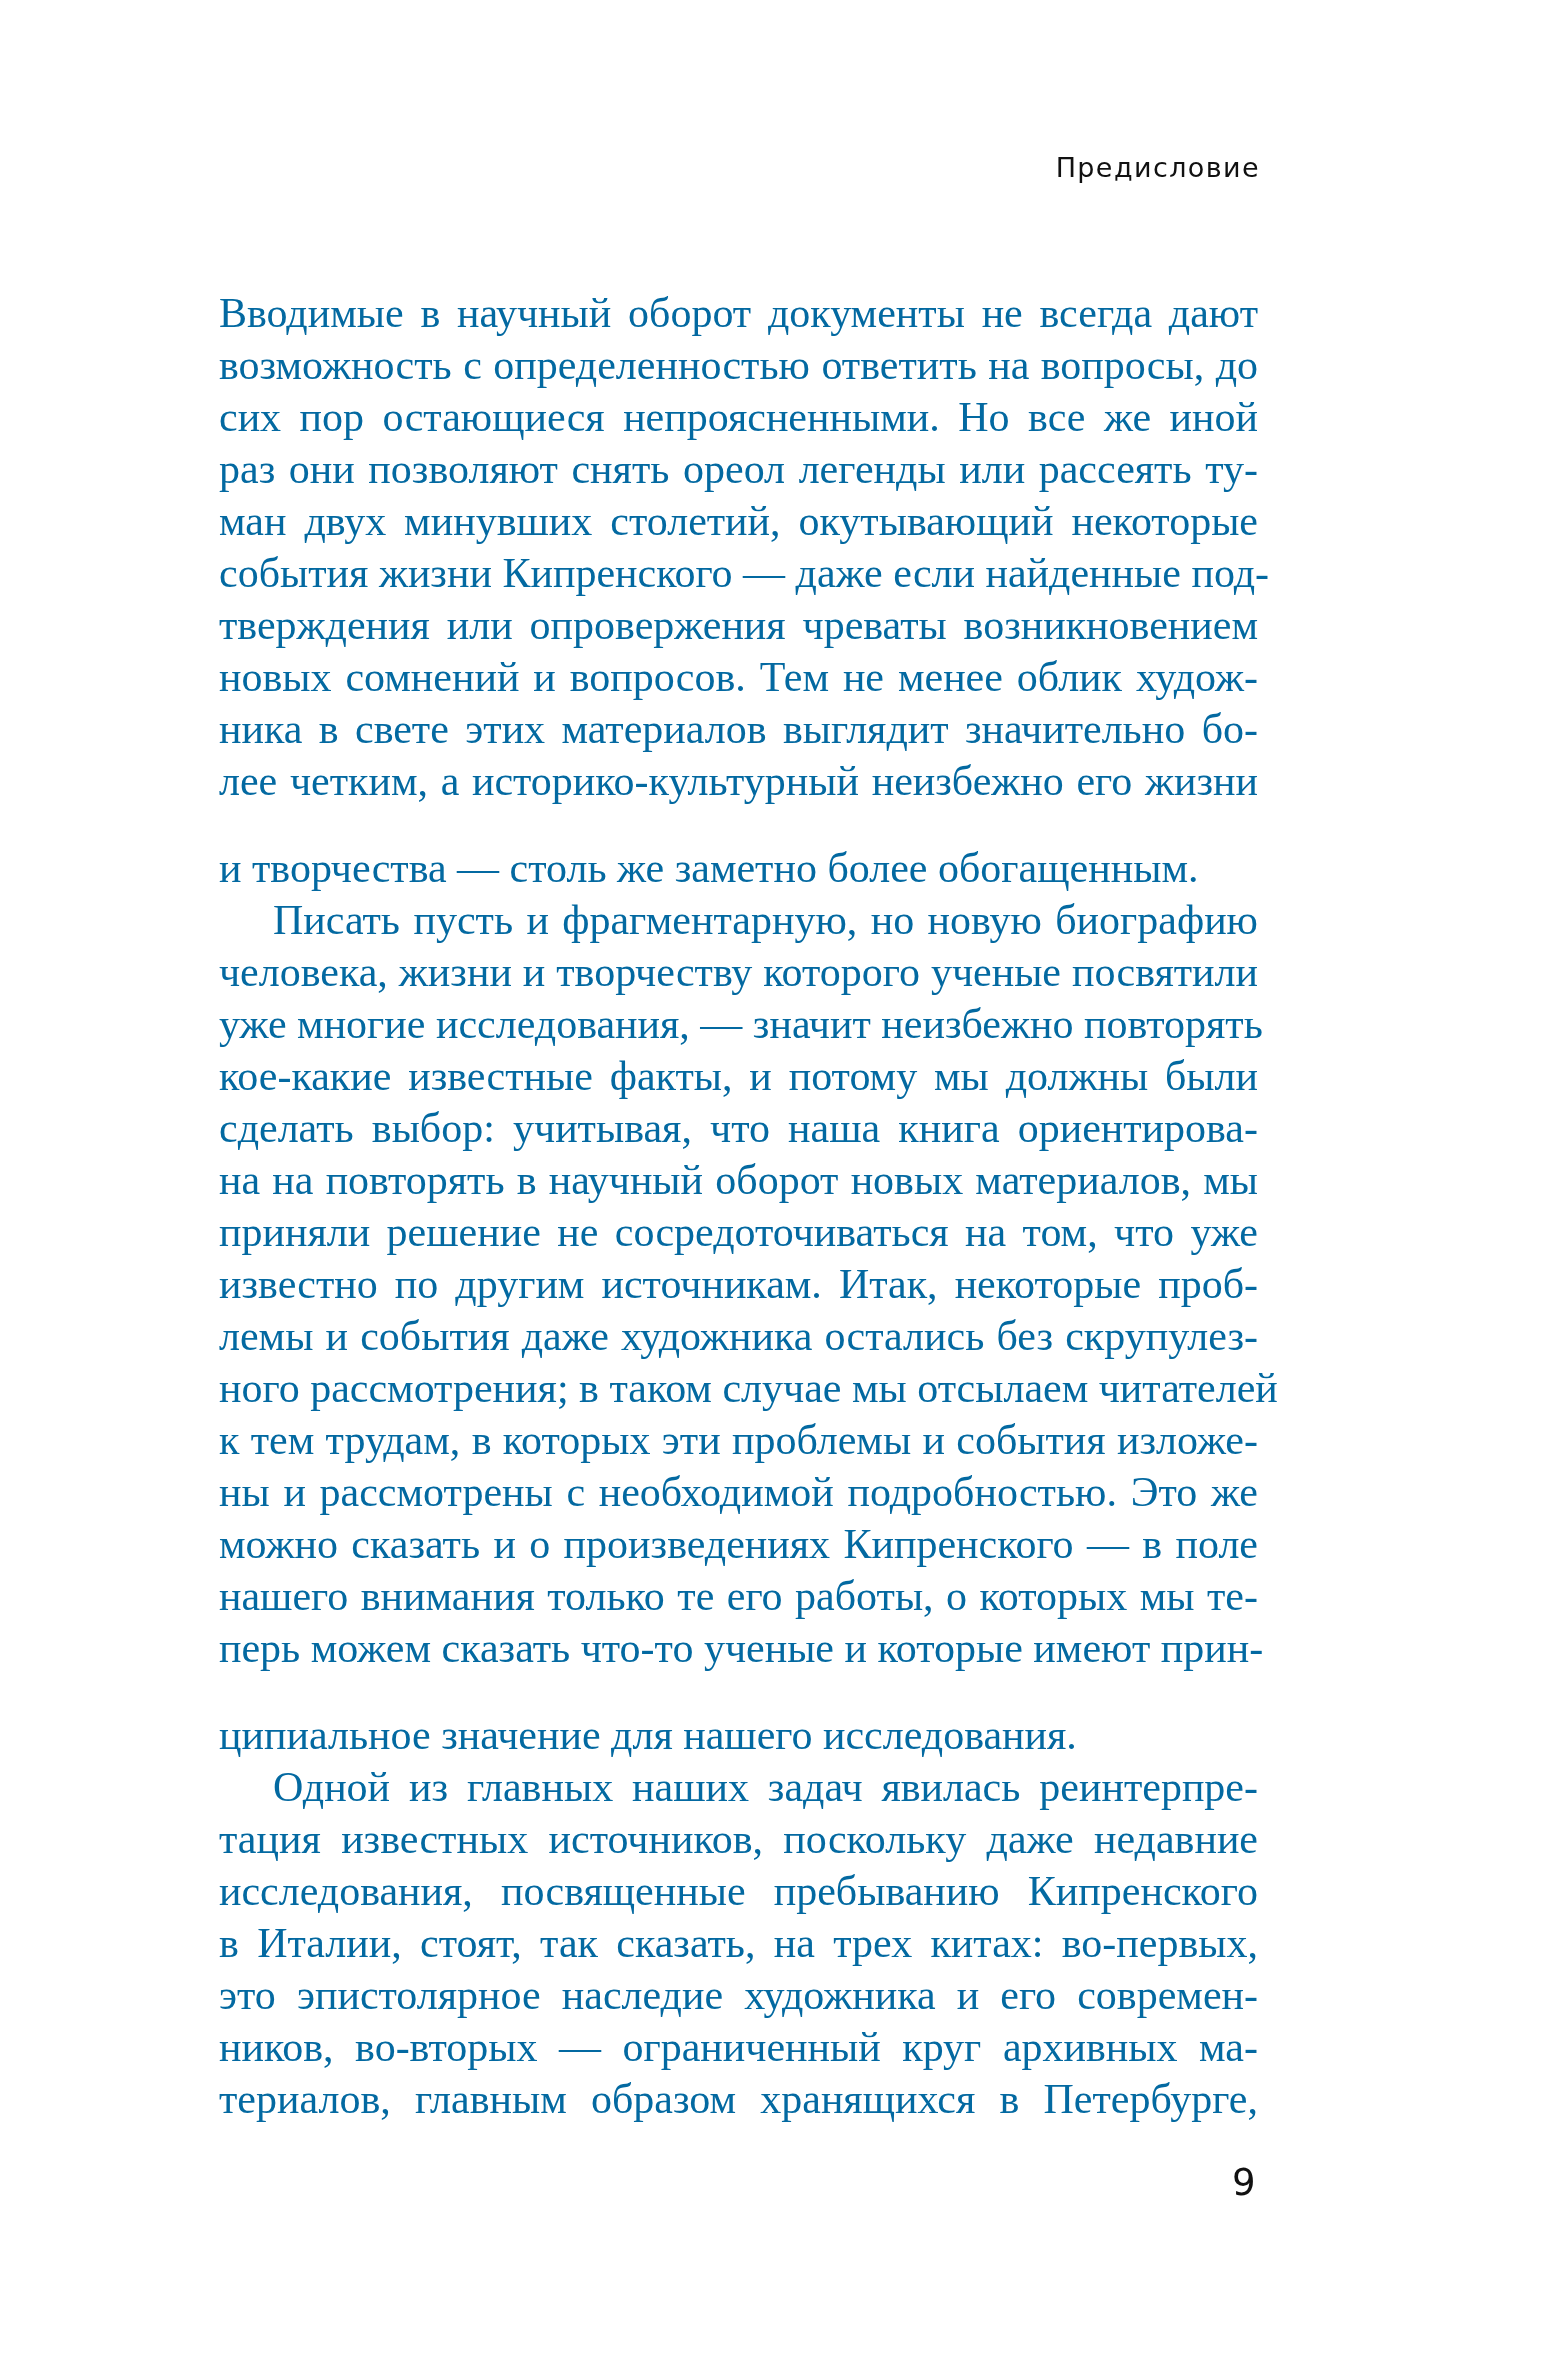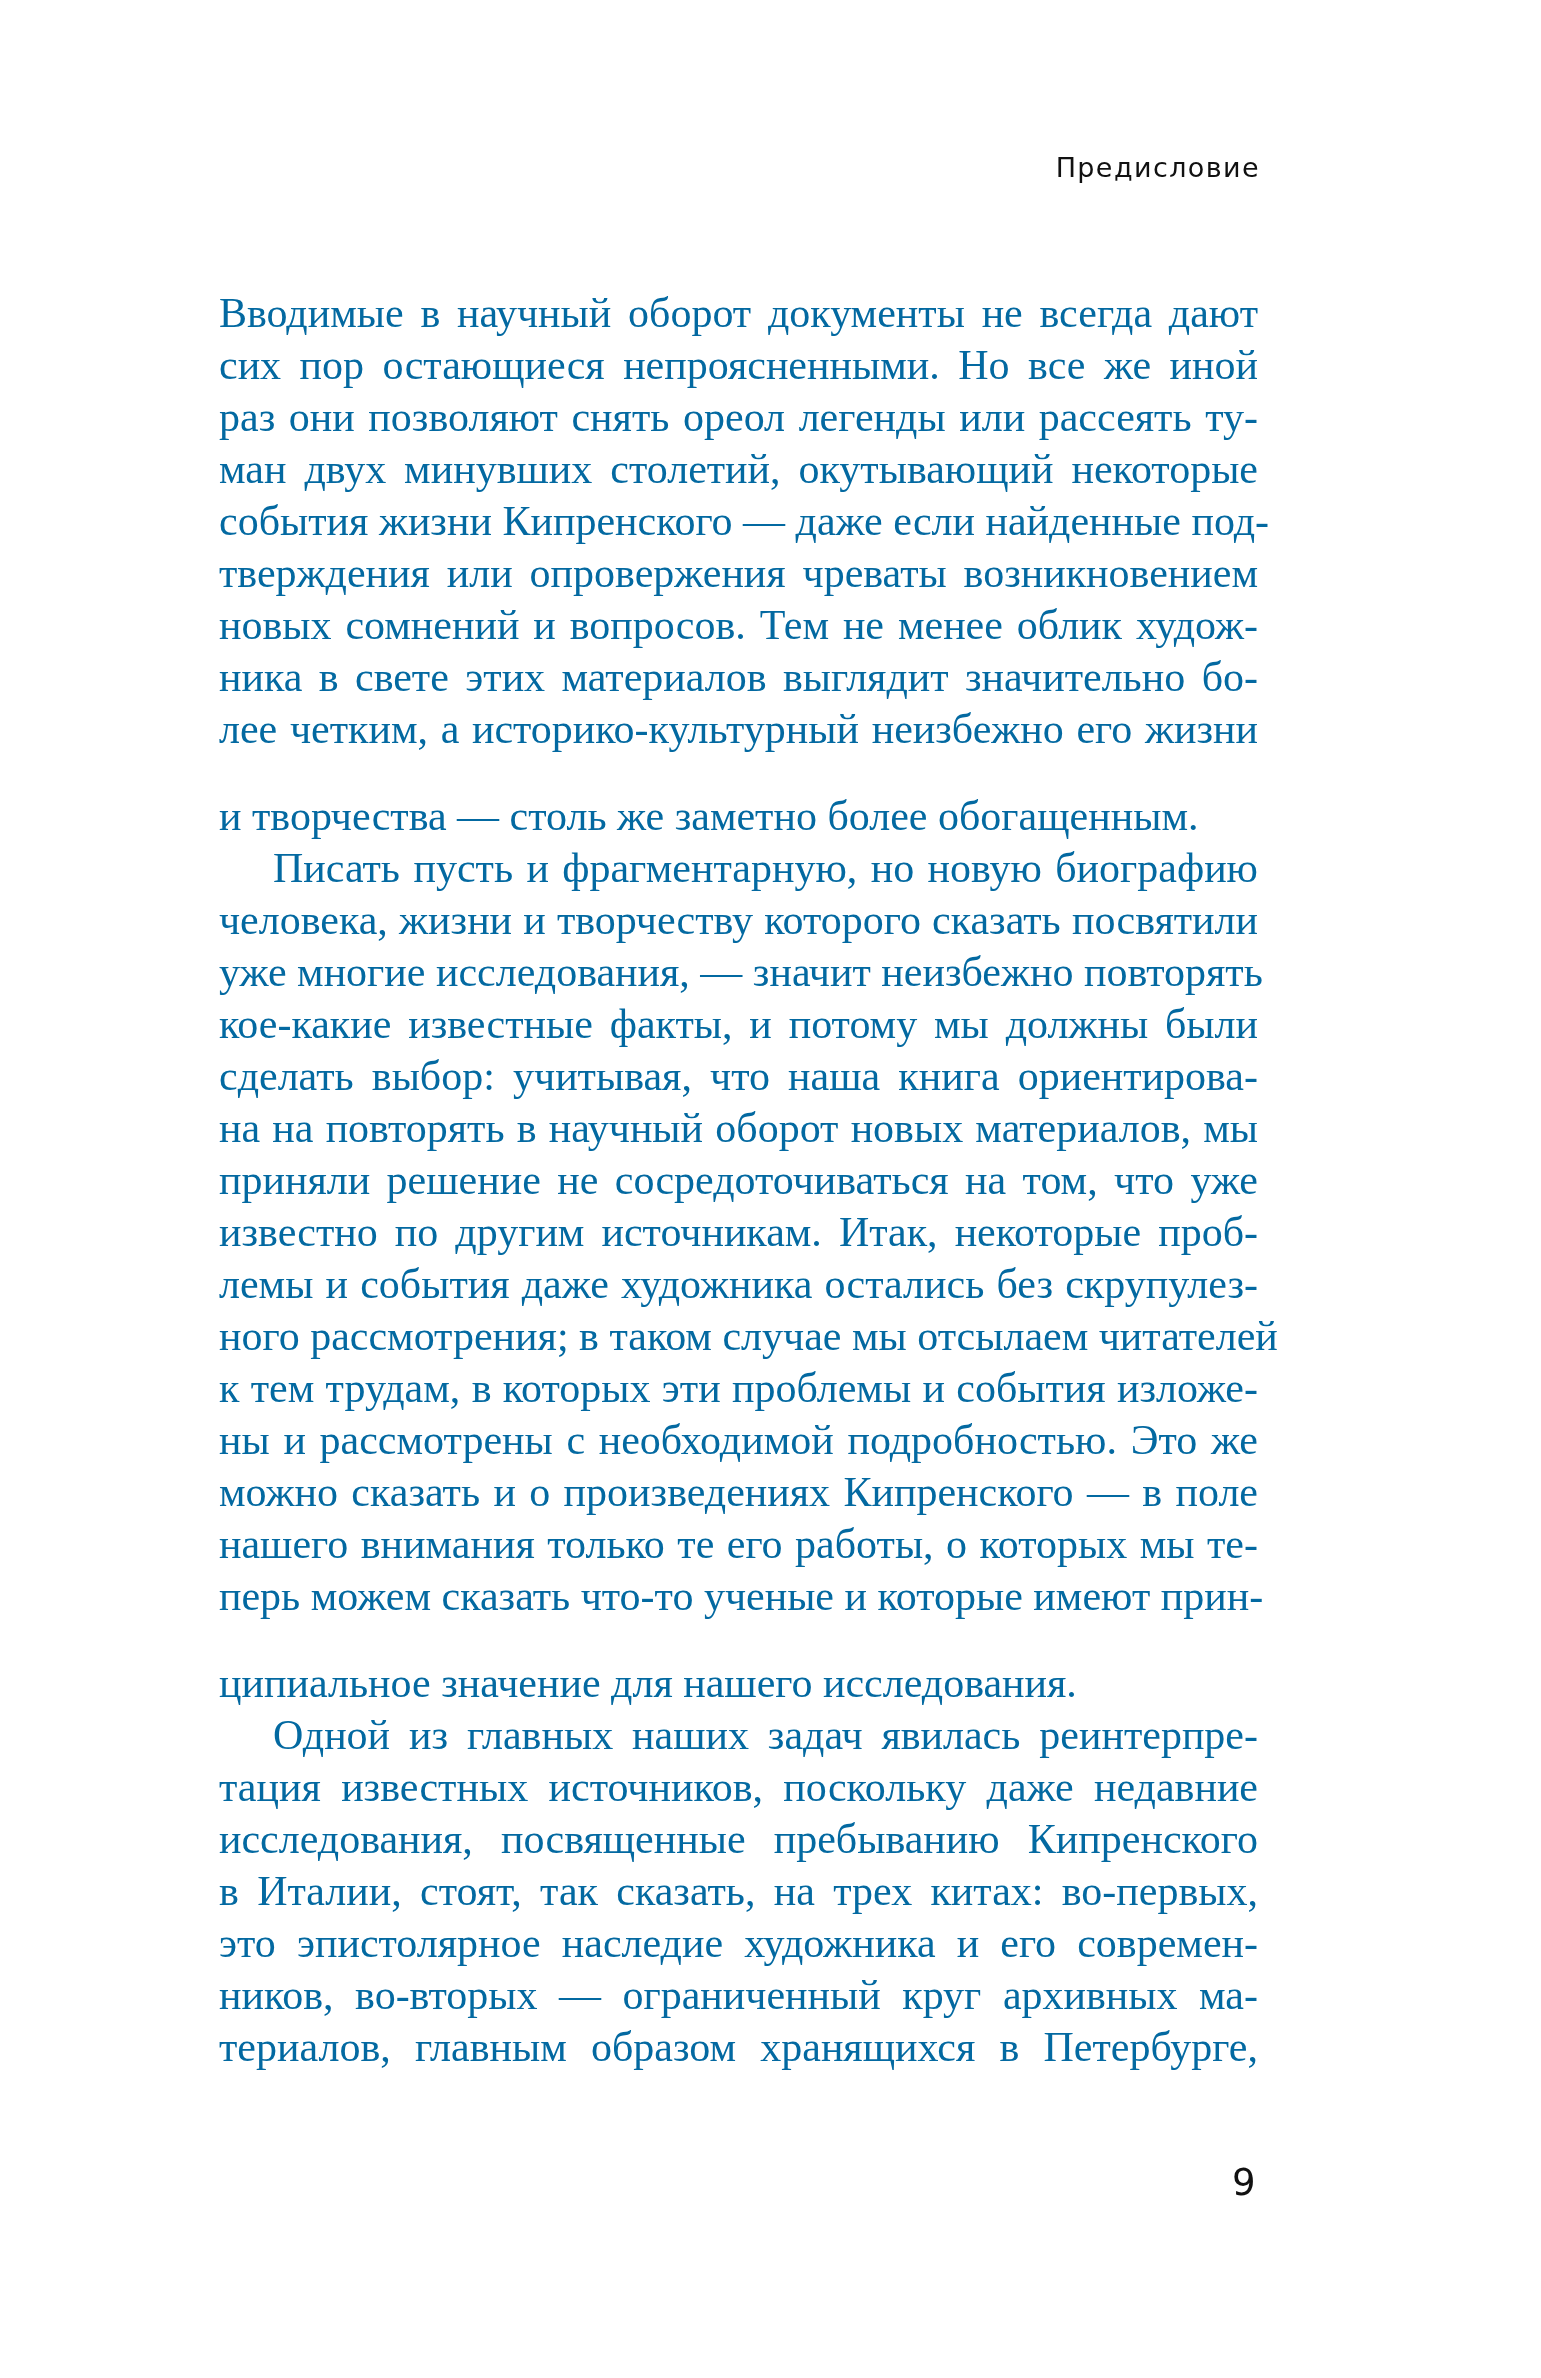--- a/index.html
+++ b/index.html
@@ -59,34 +59,35 @@
   </style>
 </head>
 <body>
 
 <div class="running-head">Предисловие</div>
 
 <div class="text-block">
 
   <div>
     <span class="line">Вводимые в научный оборот документы не всегда дают</span>
+    <span class="line">возможность с определенностью ответить на вопросы, до</span>
     <span class="line">сих пор остающиеся непроясненными. Но все же иной</span>
     <span class="line">раз они позволяют снять ореол легенды или рассеять ту-</span>
     <span class="line">ман двух минувших столетий, окутывающий некоторые</span>
     <span class="line">события жизни Кипренского — даже если найденные под-</span>
     <span class="line">тверждения или опровержения чреваты возникновением</span>
     <span class="line">новых сомнений и вопросов. Тем не менее облик худож-</span>
     <span class="line">ника в свете этих материалов выглядит значительно бо-</span>
     <span class="line">лее четким, а историко-культурный неизбежно его жизни</span>
     <span class="line last">и творчества — столь же заметно более обогащенным.</span>
   </div>
 
   <div>
     <span class="line indent">Писать пусть и фрагментарную, но новую биографию</span>
-    <span class="line">человека, жизни и творчеству которого сказать посвятили</span>
+    <span class="line">человека, жизни и творчеству которого ученые посвятили</span>
     <span class="line">уже многие исследования, — значит неизбежно повторять</span>
     <span class="line">кое-какие известные факты, и потому мы должны были</span>
     <span class="line">сделать выбор: учитывая, что наша книга ориентирова-</span>
     <span class="line">на на повторять в научный оборот новых материалов, мы</span>
     <span class="line">приняли решение не сосредоточиваться на том, что уже</span>
     <span class="line">известно по другим источникам. Итак, некоторые проб-</span>
     <span class="line">лемы и события даже художника остались без скрупулез-</span>
     <span class="line">ного рассмотрения; в таком случае мы отсылаем читателей</span>
     <span class="line">к тем трудам, в которых эти проблемы и события изложе-</span>
     <span class="line">ны и рассмотрены с необходимой подробностью. Это же</span>

